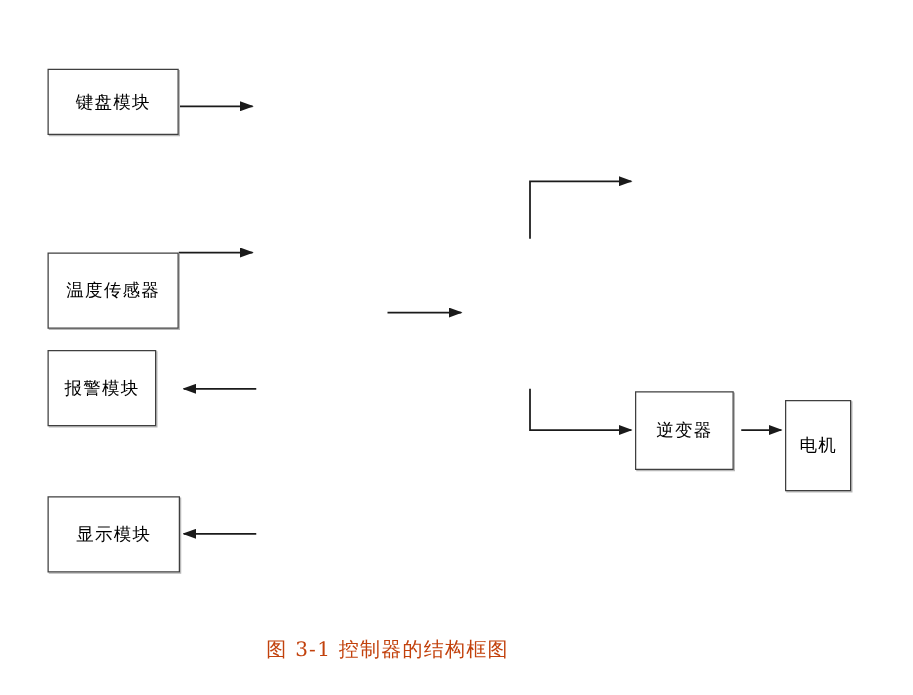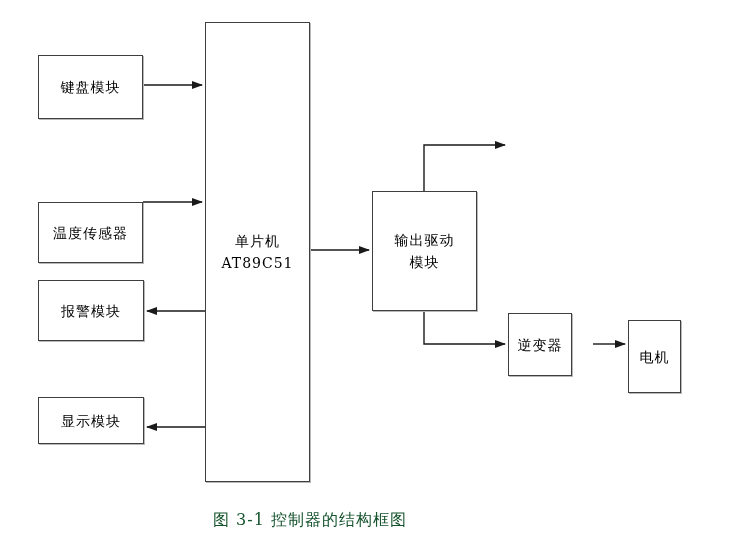--- a/index.html
+++ b/index.html
@@ -31,38 +31,38 @@
     background: #ffffff;
     display: flex;
     flex-direction: column;
     align-items: center;
     justify-content: center;
     text-align: center;
     font-size: 14px;
     line-height: 22px;
     letter-spacing: 1px;
   }
-  .node-keyboard   { left: 38px;  top: 55px;  width: 105px; height: 64px; }
+  .node-keyboard   { left: 38px;  top: 55px;  width: 105px; height: 53px; }
   .node-temp       { left: 38px;  top: 172px; width: 105px; height: 61px; margin-top: 30px; }
-  .node-alarm      { left: 38px;  top: 280px; width: 106px; height: 61px; }
-  .node-display    { left: 38px;  top: 397px; width: 106px; height: 47px; }
+  .node-alarm      { left: 38px;  top: 280px; width: 87px; height: 61px; }
+  .node-display    { left: 38px;  top: 397px; width: 106px; height: 61px; }
   .node-mcu        { left: 205px; top: 22px;  width: 105px; height: 460px; }
   .node-outdrive   { left: 372px; top: 191px; width: 105px; height: 120px; }
   .node-charge     { left: 508px; top: 115px; width: 106px; height: 62px; }
-  .node-inverter   { left: 508px; top: 313px; width: 64px;  height: 63px; }
+  .node-inverter   { left: 508px; top: 313px; width: 79px;  height: 63px; }
   .node-motor      { left: 628px; top: 320px; width: 53px;  height: 73px; }
   .caption {
     position: absolute;
     left: 150px;
     top: 510px;
     width: 320px;
     text-align: center;
     font-size: 16px;
     letter-spacing: 1px;
-    color: #14532d;
+    color: #c2410c;
   }
 </style>
 </head>
 <body>
 
 <div class="canvas">
 
   <svg class="wires" viewBox="0 0 730 556" xmlns="http://www.w3.org/2000/svg">
     <defs>
       <marker id="arrow" markerWidth="11" markerHeight="8" refX="10" refY="4" orient="auto" markerUnits="userSpaceOnUse">
@@ -88,29 +88,21 @@
   </div>
 
   <div class="node node-alarm">
     <span>报警模块</span>
   </div>
 
   <div class="node node-display">
     <span>显示模块</span>
   </div>
 
-  <div class="node node-mcu">
-    <span>单片机</span>
-    <span>AT89C51</span>
-  </div>
 
-  <div class="node node-outdrive">
-    <span>输出驱动</span>
-    <span>模块</span>
-  </div>
 
 
   <div class="node node-inverter">
     <span>逆变器</span>
   </div>
 
   <div class="node node-motor">
     <span>电机</span>
   </div>
 

